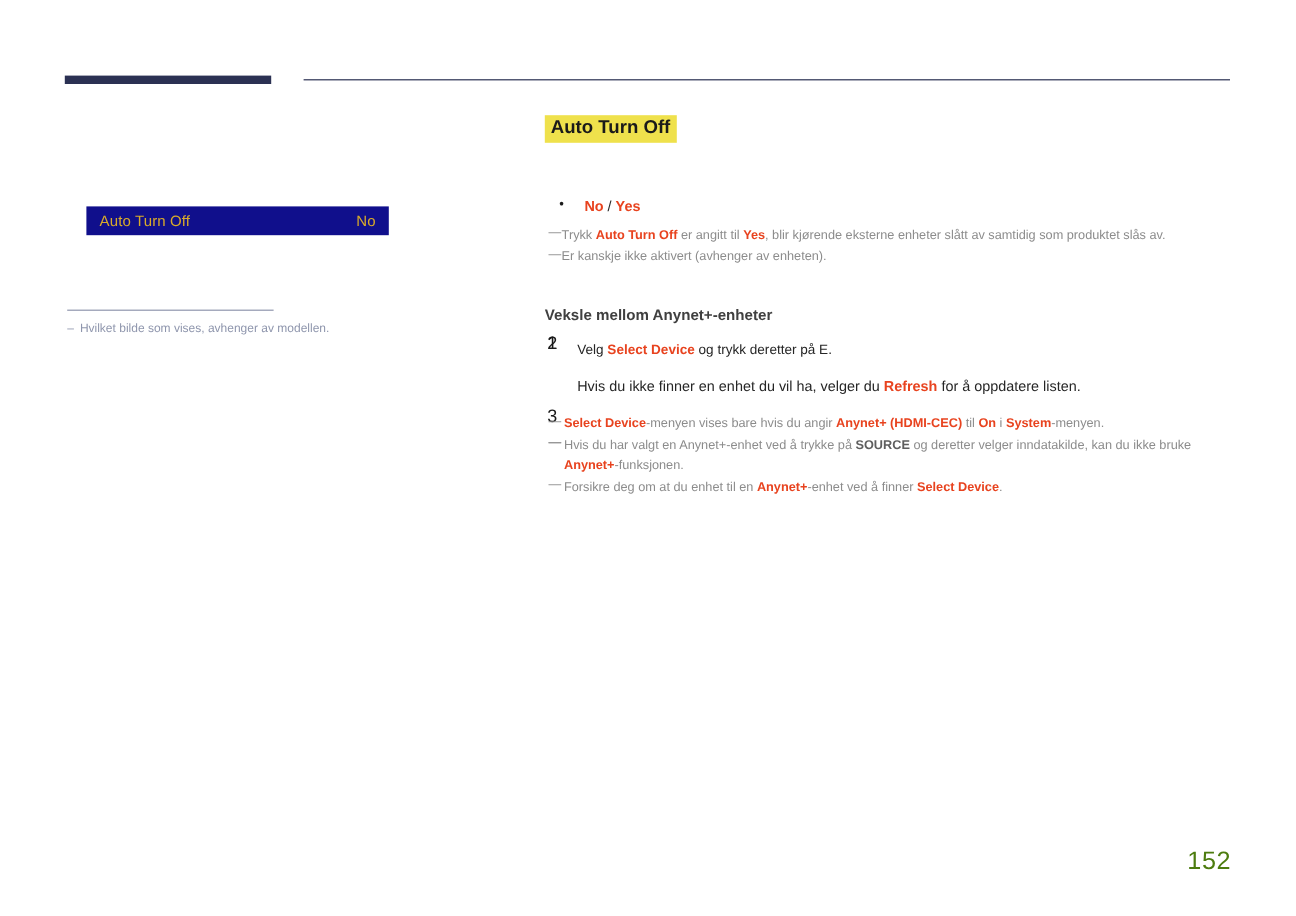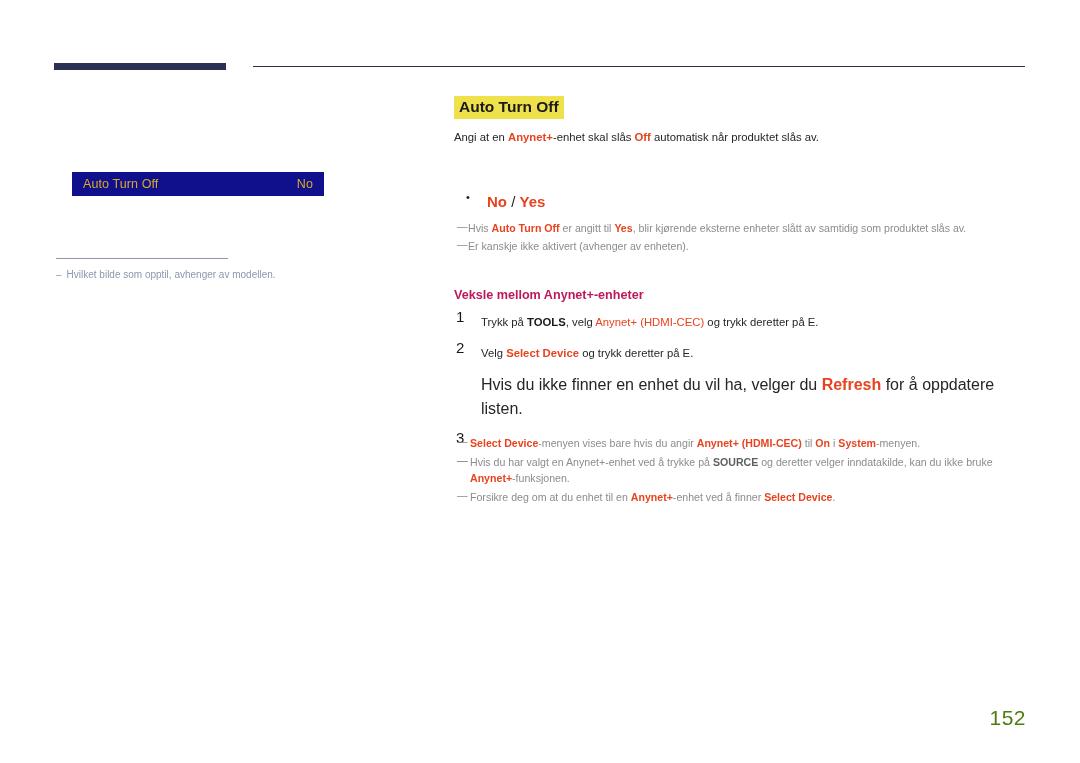--- a/index.html
+++ b/index.html
@@ -119,21 +119,21 @@
     color: #262626;
     margin: 10px 0 0 0;
   }
 
   .bullet-list {
     margin: 6px 0 0 0;
     padding: 0;
     list-style: none;
   }
   .bullet-list li {
-    font-size: 15px;
+    font-size: 12px;
     line-height: 1.6;
     color: #262626;
     padding-left: 33px;
     position: relative;
     margin-top: 44px;
   }
   .bullet-list li::before {
     content: "\2022";
     position: absolute;
     left: 12px;
@@ -162,21 +162,21 @@
     color: #8c8c8c;
     font-size: 10.6px;
   }
   .notes.notes-indent li {
     padding-left: 16px;
   }
 
   .subhead {
     font-size: 12.6px;
     font-weight: bold;
-    color: #be185d;
+    color: #404040;
     margin: 14px 0 0 0;
   }
 
   .steps {
     margin: 10px 0 0 0;
     padding: 0;
     list-style: none;
   }
   .step {
     position: relative;
@@ -191,21 +191,21 @@
     font-size: 15px;
     color: #1a1a1a;
     font-weight: normal;
   }
   .step-text {
     font-size: 11.3px;
     line-height: 1.5;
     color: #262626;
   }
   .step-sub {
-    font-size: 16px;
+    font-size: 12px;
     line-height: 1.5;
     color: #262626;
     margin-top: 12px;
   }
 
   .r { color: #e8431f; font-weight: bold; }
   .r-plain { color: #e8431f; }
   .b { font-weight: bold; color: #1a1a1a; }
 
   .notes .r { color: #e8431f; font-weight: bold; }
@@ -233,54 +233,50 @@
 
   <div class="osd-box">
     <span class="osd-label">Auto Turn Off</span>
     <span class="osd-value">No</span>
   </div>
 
   <div class="left-footnote-rule"></div>
 
   <div class="left-footnote">
     <span class="dash">–</span>
-    <span>Hvilket bilde som opptil, avhenger av modellen.</span>
+    <span>Hvilket bilde som vises, avhenger av modellen.</span>
   </div>
 </div>
 
 <div class="content">
 
   
   <h2 class="section-head">Auto Turn Off</h2>
 
-  <p class="para">
-    <span>Angi at en </span><span class="r">Anynet+</span><span>-enhet skal slås </span><span class="r">Off</span><span> automatisk når produktet slås av.</span>
-  </p>
 
   <ul class="bullet-list">
     <li><span class="r">No</span><span> / </span><span class="r">Yes</span></li>
   </ul>
 
   <ul class="notes">
-    <li><span class="ndash">—</span><span>Hvis </span><span class="r">Auto Turn Off</span><span> er angitt til </span><span class="r">Yes</span><span>, blir kjørende eksterne enheter slått av samtidig som produktet slås av.</span></li>
+    <li><span class="ndash">—</span><span>Trykk </span><span class="r">Auto Turn Off</span><span> er angitt til </span><span class="r">Yes</span><span>, blir kjørende eksterne enheter slått av samtidig som produktet slås av.</span></li>
 
     <li><span class="ndash">—</span><span>Er kanskje ikke aktivert (avhenger av enheten).</span></li>
   </ul>
 
   
   <div style="height:19px"></div>
 
 
   <div class="subhead">Veksle mellom Anynet+-enheter</div>
 
   <ol class="steps">
 
     <li class="step">
       <span class="step-num">1</span>
-      <span class="step-text"><span>Trykk på </span><span class="b">TOOLS</span><span>, velg </span><span class="r-plain">Anynet+ (HDMI-CEC)</span><span> og trykk deretter på E.</span></span>
     </li>
 
     <li class="step">
       <span class="step-num">2</span>
       <span class="step-text"><span>Velg </span><span class="r">Select Device</span><span> og trykk deretter på E.</span></span>
       <div class="step-sub"><span>Hvis du ikke finner en enhet du vil ha, velger du </span><span class="r">Refresh</span><span> for å oppdatere listen.</span></div>
     </li>
 
     <li class="step">
       <span class="step-num">3</span>

